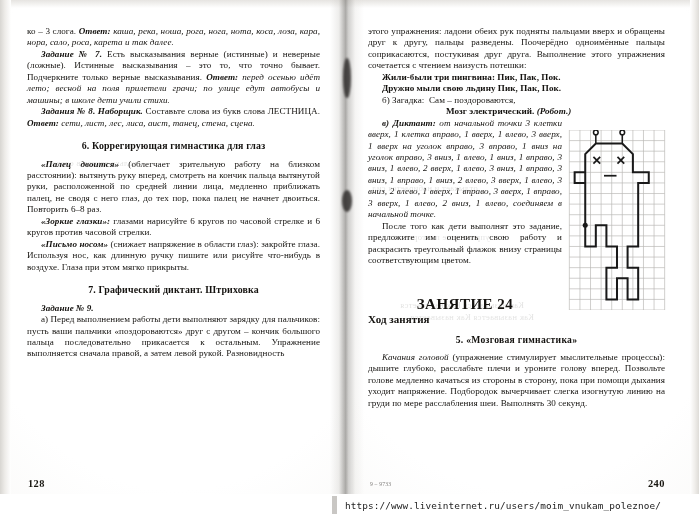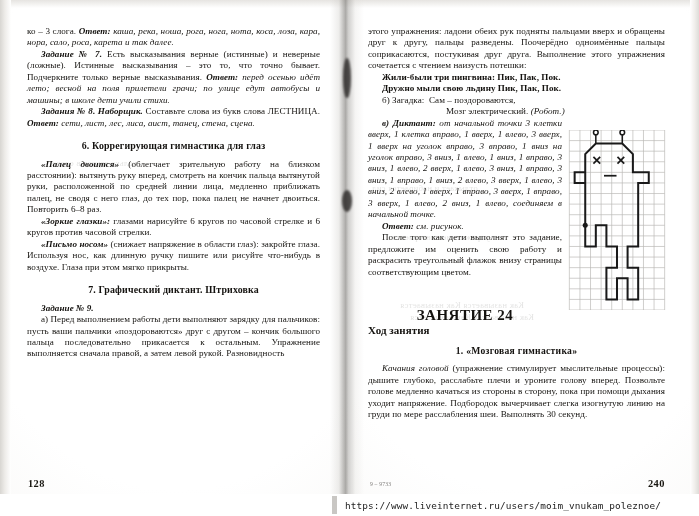--- a/index.html
+++ b/index.html
@@ -131,21 +131,21 @@
     font-weight: bold;
     text-align: center;
     letter-spacing: 0.3px;
   }
 
   .verse {
     text-indent: 0;
     padding-left: 14px;
     font-weight: bold;
   }
-  .riddle-line2 { padding-left: 78px; text-indent: 0; }
+  .riddle-line2 { padding-left: 78px; text-indent: 0; font-weight: bold; }
 
   
   .figure-float {
     float: right;
     width: 98px;
     height: 180px;
     margin: 12px -1px 2px 6px;
     shape-margin: 2px;
   }
 
@@ -367,29 +367,26 @@
           </g>
 
           <line x1="36" y1="47.5" x2="49" y2="47.5" stroke="#1a1a1a" stroke-width="1.8"></line>
         </svg>
       </div>
     </div>
 
     <p class="ind">
       <span class="bdit">в) Диктант:</span><span class="it"> от начальной точки 3 клетки вверх, 1 клетка вправо, 1 вверх, 1 влево, 3 вверх, 1 вверх на уголок вправо, 3 вправо, 1 вниз на уголок вправо, 3 вниз, 1 влево, 1 вниз, 1 вправо, 3 вниз, 1 влево, 2 вверх, 1 влево, 3 вниз, 1 вправо, 3 вниз, 1 вправо, 1 вниз, 2 влево, 3 вверх, 1 влево, 3 вниз, 2 влево, 1 вверх, 1 вправо, 3 вверх, 1 вправо, 3 вверх, 1 влево, 2 вниз, 1 влево, соединяем в начальной точке.</span>
     </p>
-    <p class="ind">
-      <span class="bdit">Ответ:</span><span class="it"> см. рисунок.</span>
-    </p>
 
     <p class="ind">После того как дети выполнят это задание, предложите им оценить свою работу и раскрасить треугольный флажок внизу страницы соответствующим цветом.</p>
 
     <h2 class="lesson-title">ЗАНЯТИЕ 24</h2>
     <p class="lesson-sub">Ход занятия</p>
-    <p class="lesson-item">1. «Мозговая гимнастика»</p>
+    <p class="lesson-item">5. «Мозговая гимнастика»</p>
 
     <p class="ind">
       <span class="it">Качания головой</span><span> (упражнение стимулирует мыслительные процессы): дышите глубоко, расслабьте плечи и уроните голову вперед. Позвольте голове медленно качаться из стороны в сторону, пока при помощи дыхания уходит напряжение. Подбородок вычерчивает слегка изогнутую линию на груди по мере расслабления шеи. Выполнять 30 секунд.</span>
     </p>
   </div>
 
   <div class="gutter"></div>
   <div class="gutter-dark-a"></div>
   <div class="gutter-dark-b"></div>
 

